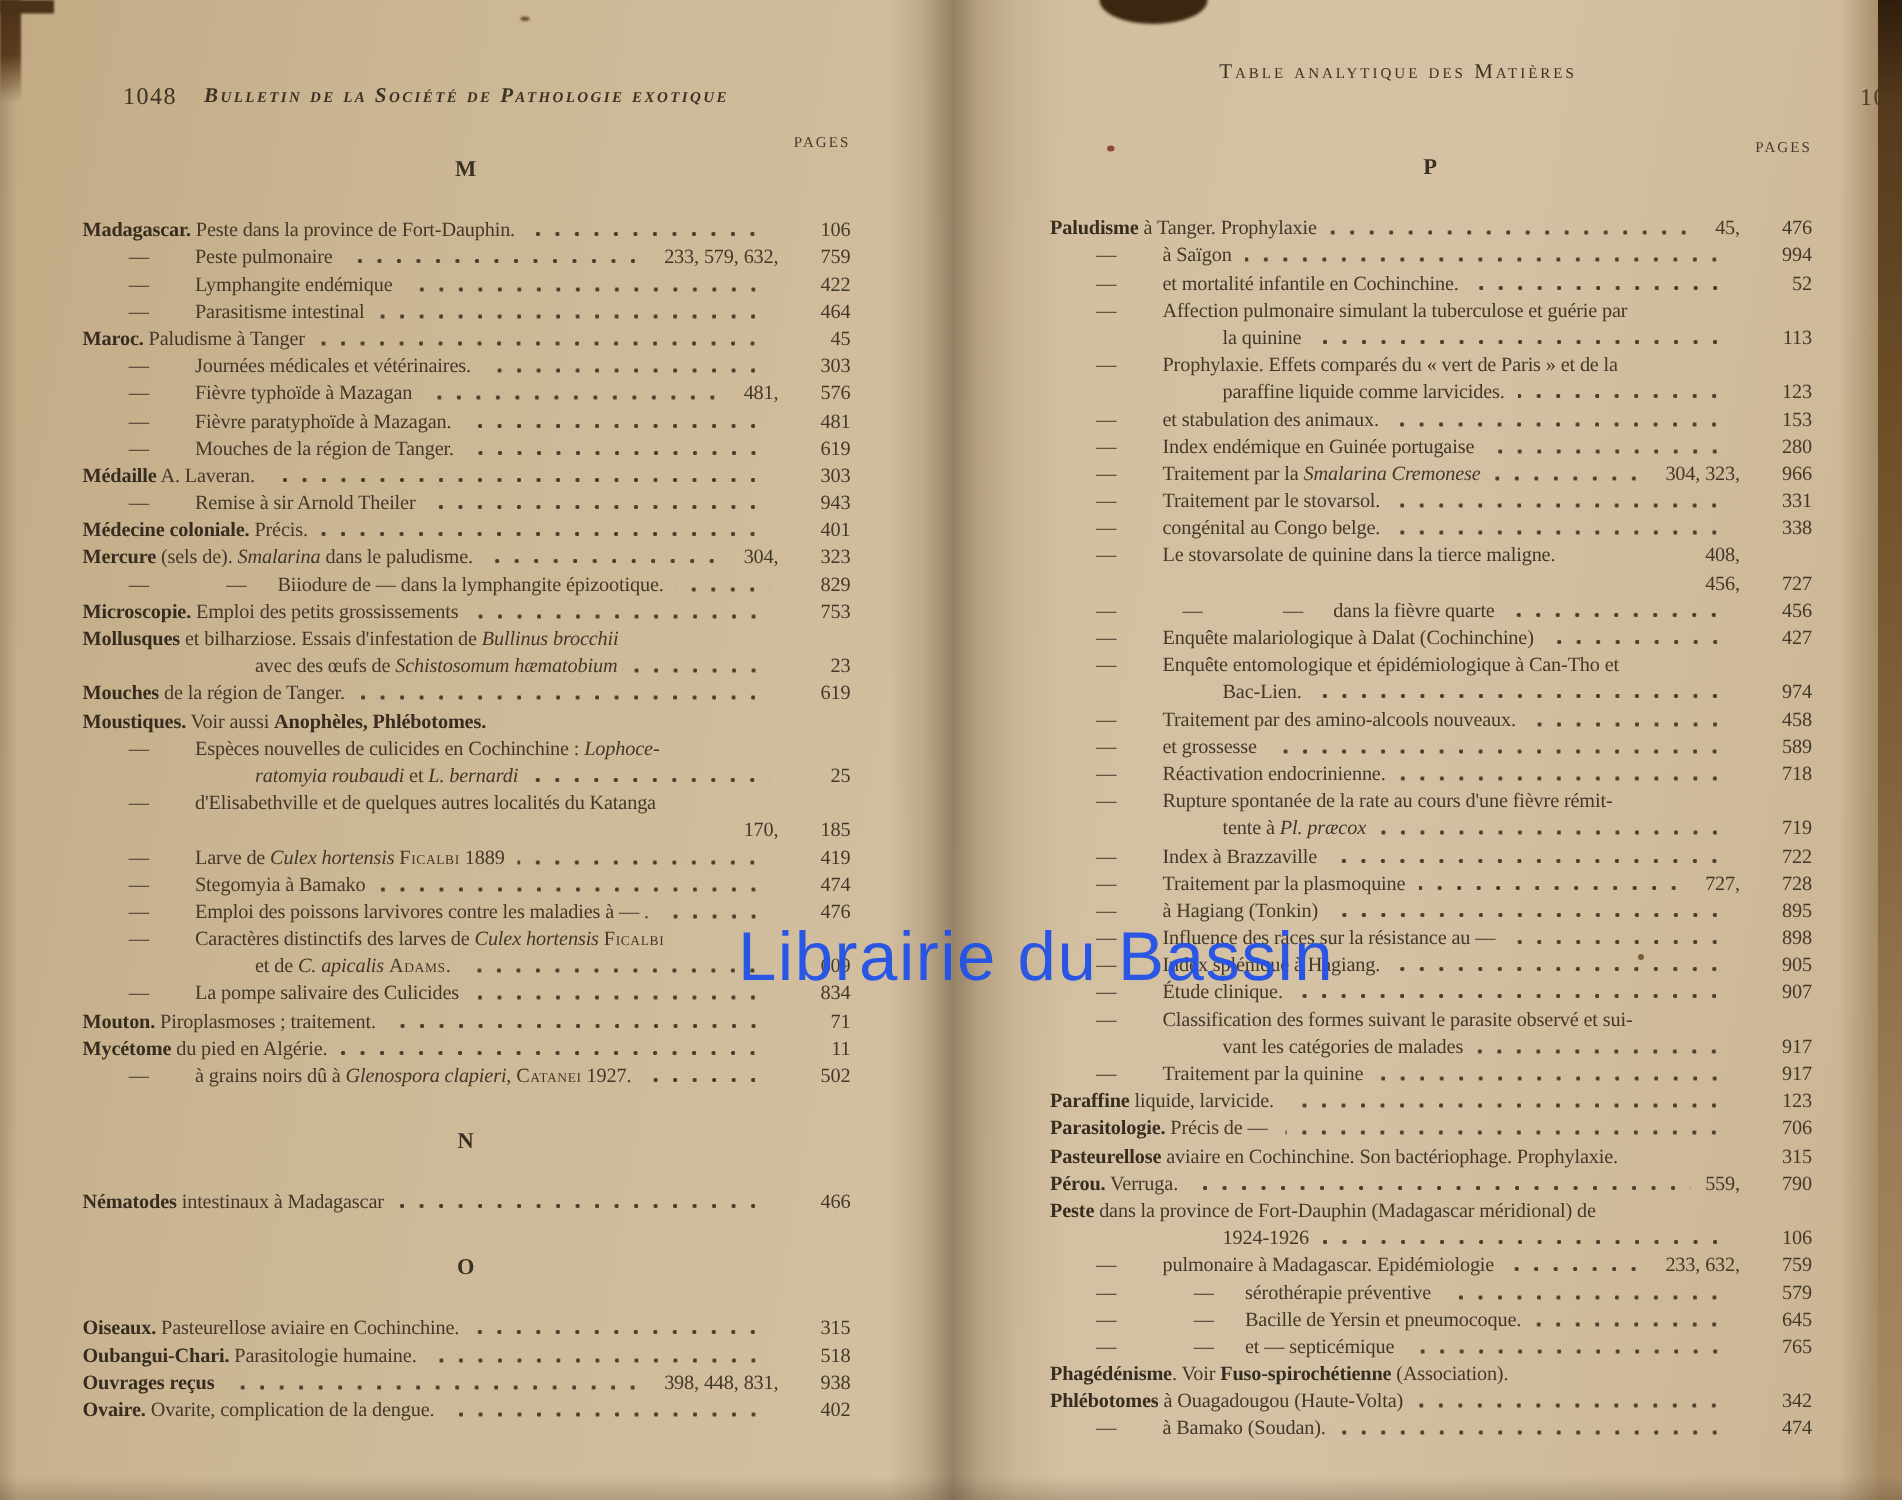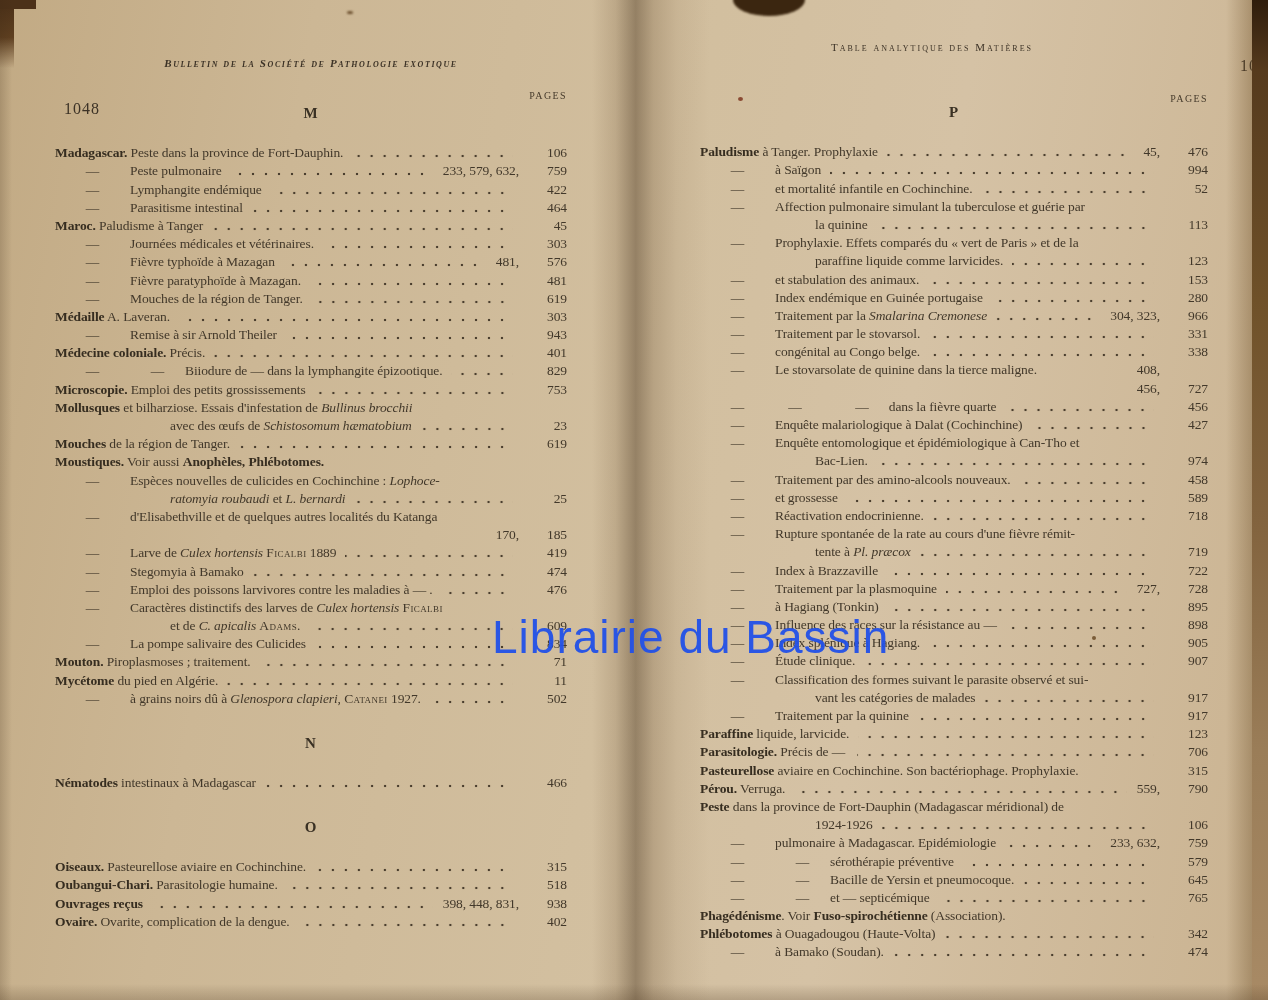--- a/index.html
+++ b/index.html
@@ -22,23 +22,23 @@
   .shade-bottom{position:absolute;left:0;bottom:0;width:100%;height:16px;
     background:linear-gradient(rgba(61,41,20,0),rgba(61,41,20,0.22));}
   .shade-left{position:absolute;left:0;top:0;width:12px;height:100%;
     background:linear-gradient(90deg,rgba(61,41,20,0.20),rgba(61,41,20,0));}
   .speck{position:absolute;border-radius:50%;}
   .speck1{left:738px;top:97px;width:5px;height:4px;background:#8a4a33;filter:blur(0.5px);}
   .speck2{left:1092px;top:636px;width:4px;height:4px;background:#7a5c38;filter:blur(0.5px);}
   .speck3{left:347px;top:11px;width:6px;height:3px;background:#6b4e2d;filter:blur(0.8px);}
   
   .folio{position:absolute;font-size:16px;letter-spacing:1px;color:#3c3226;}
-  .folio-left{left:64px;top:56px;margin-top:44px;}
+  .folio-left{left:82px;top:56px;}
   .folio-right{left:1226px;top:57px;width:50px;text-align:right;}
-  .running-title{position:absolute;font-size:11px;font-weight:700;font-variant:small-caps;letter-spacing:1.6px;color:#3c3226;text-align:center;white-space:nowrap;}
+  .running-title{position:absolute;font-size:14px;font-weight:700;font-variant:small-caps;letter-spacing:1.6px;color:#3c3226;text-align:center;white-space:nowrap;}
   .title-left{left:55px;top:57px;width:512px;font-style:italic;}
   .title-right{left:706px;top:41px;width:452px;font-weight:400;letter-spacing:2px;}
   .pages-label{position:absolute;font-size:10px;letter-spacing:1.4px;color:#463b2c;text-align:right;}
   .pages-left{left:55px;top:90px;width:512px;}
   .pages-right{left:700px;top:93px;width:508px;}
   
   .page-body{position:absolute;}
   .body-left{left:55px;top:104px;width:512px;}
   .body-right{left:700px;top:103px;width:508px;}
   .section-heading{font-size:15px;font-weight:700;text-align:center;line-height:18px;margin:27px 0 21px;color:#3a3124;letter-spacing:1px;}
@@ -135,20 +135,26 @@
         <span class="entry-text"><span>Remise à sir Arnold Theiler</span></span>
         <span class="leader"></span>
         <span class="pagenum">943</span>
       </div>
       <div class="entry-line">
         <span class="entry-text"><span class="b">Médecine coloniale.</span><span> Précis.</span></span>
         <span class="leader"></span>
         <span class="pagenum">401</span>
       </div>
       <div class="entry-line">
+        <span class="entry-text"><span class="b">Mercure</span><span> (sels de). </span><span class="i">Smalarina</span><span> dans le paludisme.</span></span>
+        <span class="leader"></span>
+        <span class="midnum">304,</span>
+        <span class="pagenum">323</span>
+      </div>
+      <div class="entry-line">
         <span class="dash-slot">—</span>
         <span class="dash-slot dash-slot2">—</span>
         <span class="entry-text"><span>Biiodure de — dans la lymphangite épizootique.</span></span>
         <span class="leader"></span>
         <span class="pagenum">829</span>
       </div>
       <div class="entry-line">
         <span class="entry-text"><span class="b">Microscopie.</span><span> Emploi des petits grossissements</span></span>
         <span class="leader"></span>
         <span class="pagenum">753</span>

